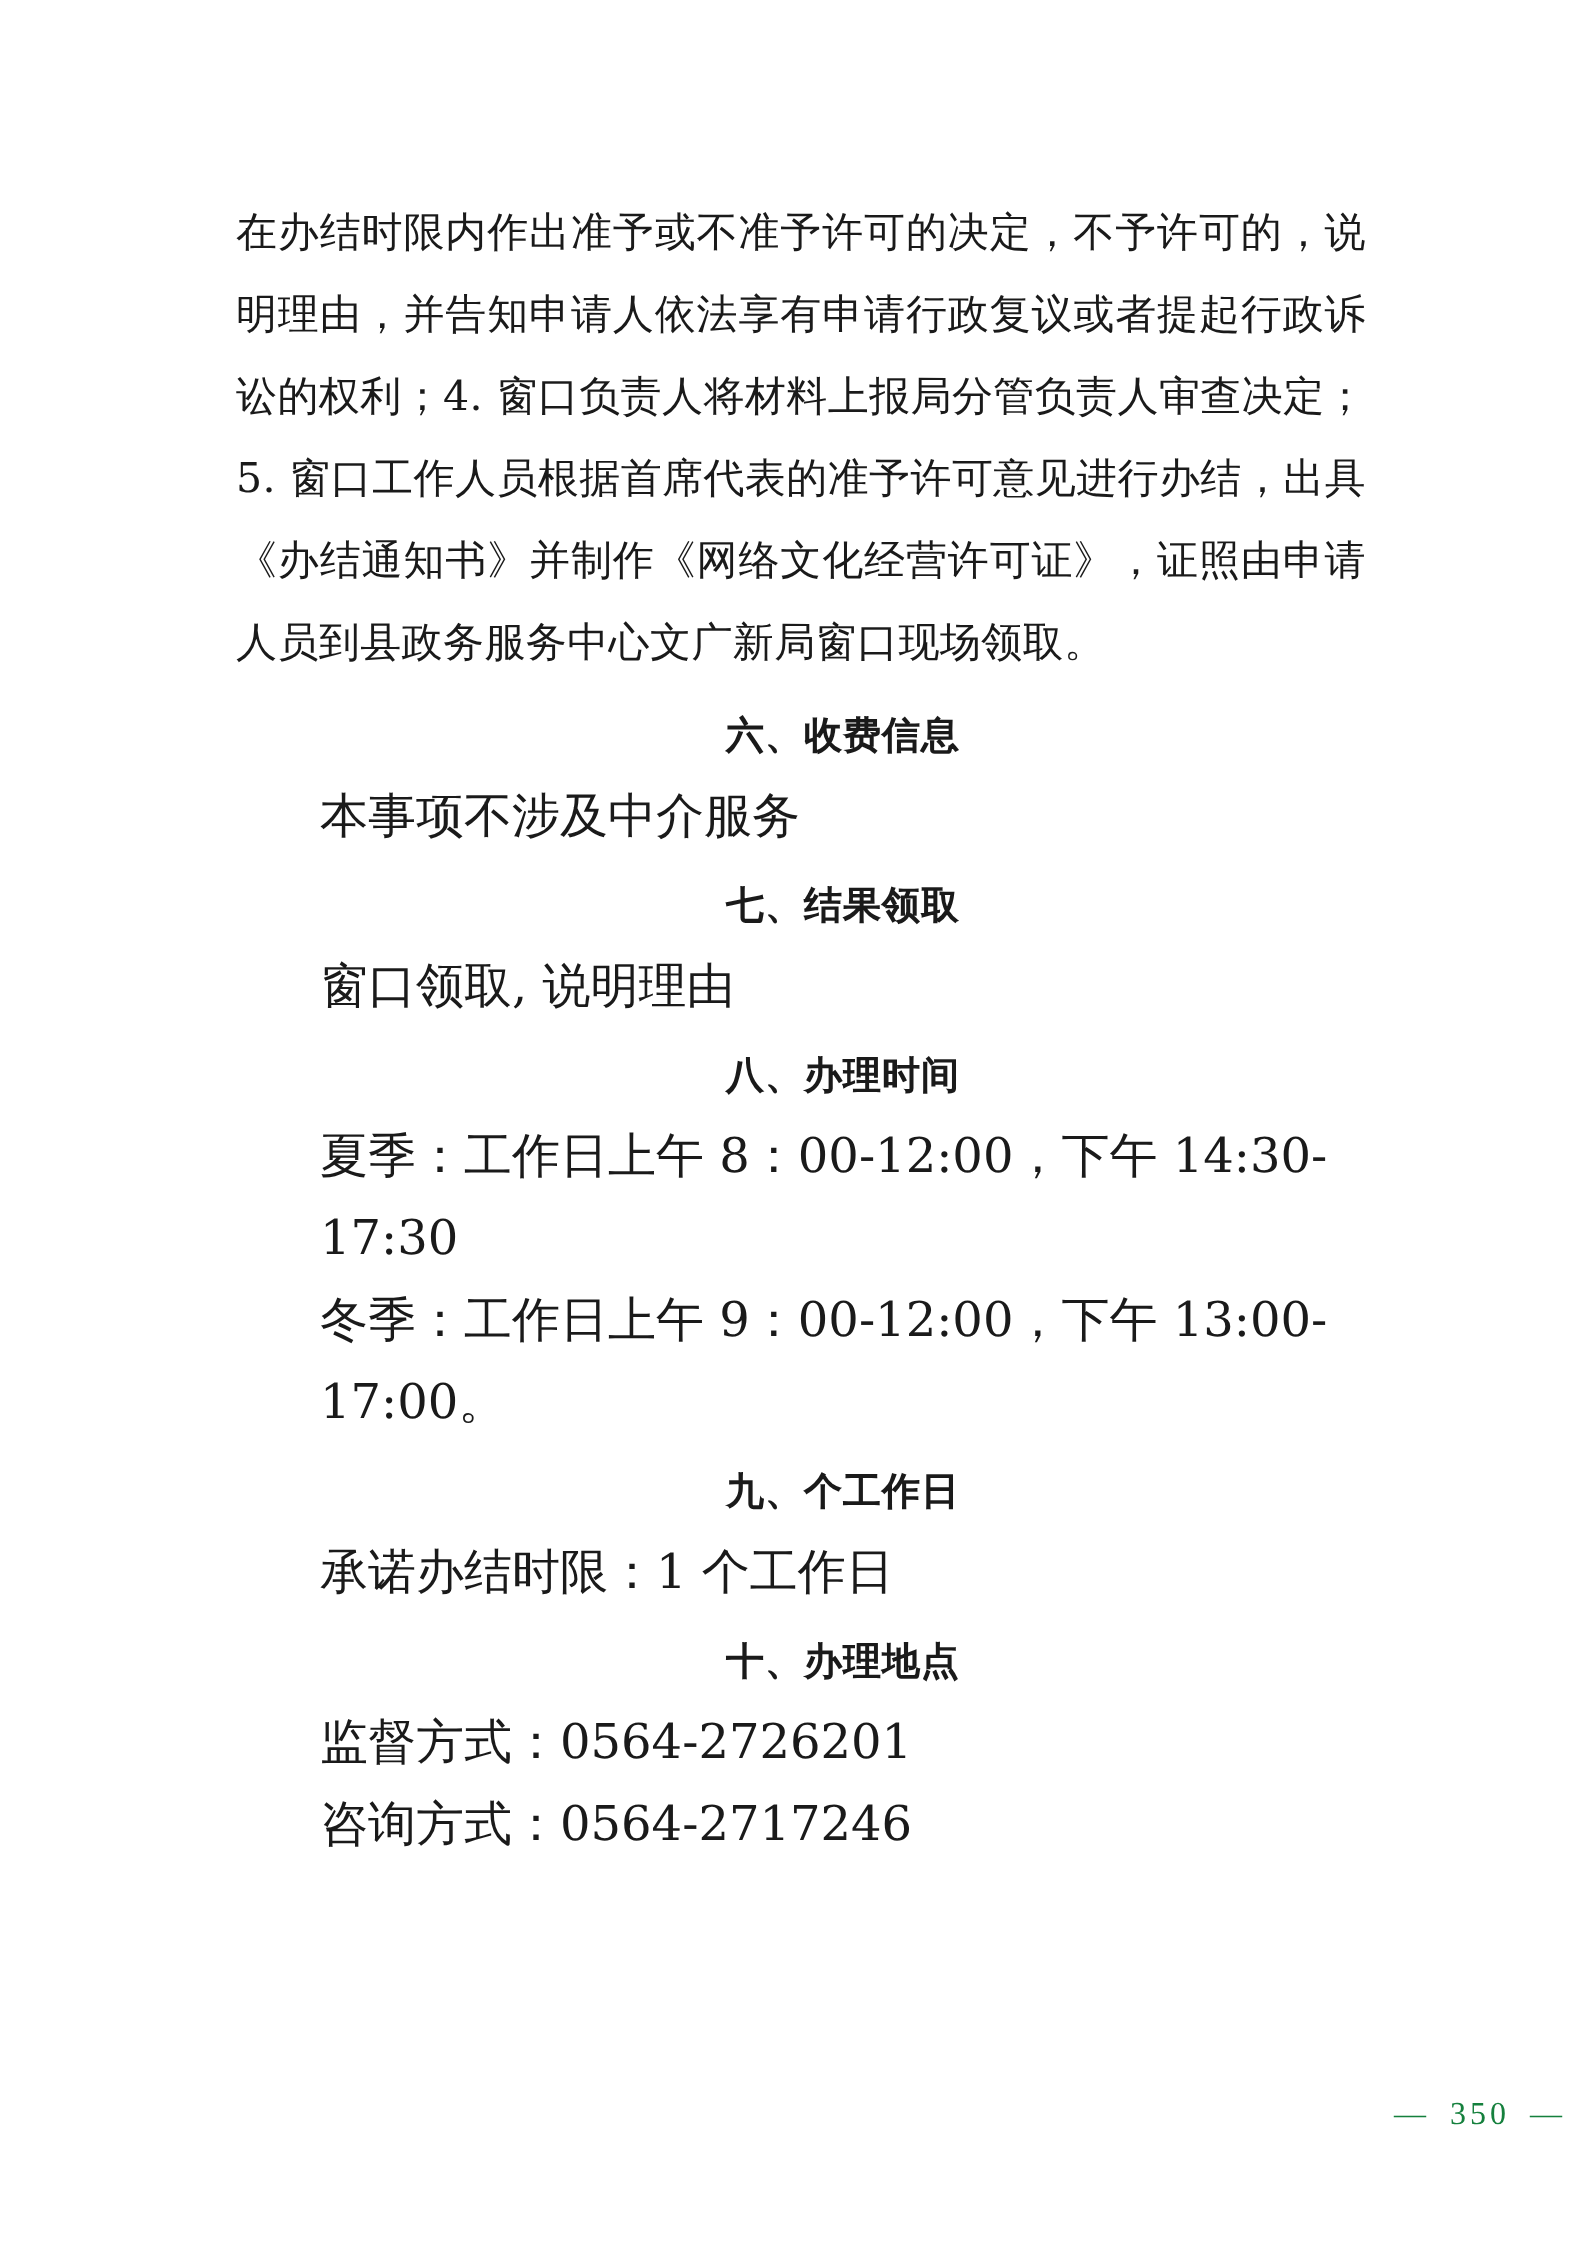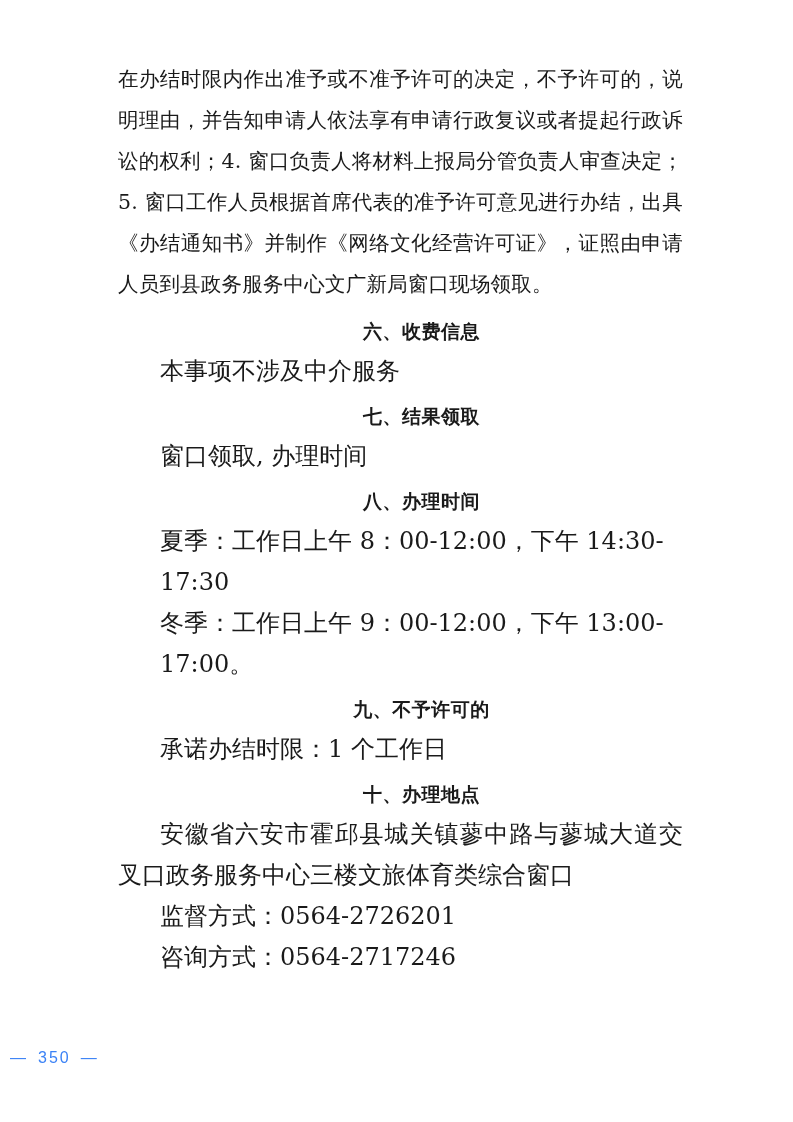--- a/index.html
+++ b/index.html
@@ -14,21 +14,21 @@
     color: #1a1a1a;
     position: relative;
     overflow: hidden;
   }
   .page {
     position: absolute;
     left: 0; top: 0;
     width: 793px;
     height: 1122px;
     box-sizing: border-box;
-    padding: 59px 110px 40px 118px;
+    padding: 96px 110px 40px 118px;
   }
   .body-text {
     font-size: 20.5px;
     line-height: 41px;
     text-align: justify;
     text-justify: inter-ideograph;
     letter-spacing: 0.2px;
   }
   .para-intro {
     margin: 0 0 6px 0;
@@ -57,62 +57,61 @@
     padding-left: 0;
     text-indent: 42px;
     text-align: justify;
     text-justify: inter-ideograph;
   }
   .page-number {
     position: absolute;
     left: 0;
     right: 0;
     bottom: 55px;
-    text-align: left;
-    font-family: Liberation Sans, sans-serif;
+    text-align: right;
+    font-family: Liberation Serif, serif;
     font-size: 16px;
     letter-spacing: 2px;
-    color: #3b82f6;
+    color: #15803d;
   }
   .pn-dash {
     display: inline-block;
     margin: 0 10px;
   }
 </style>
 </head>
 <body>
 
 <div class="page">
 
   <p class="body-text para-intro">在办结时限内作出准予或不准予许可的决定，不予许可的，说明理由，并告知申请人依法享有申请行政复议或者提起行政诉讼的权利；4. 窗口负责人将材料上报局分管负责人审查决定；5. 窗口工作人员根据首席代表的准予许可意见进行办结，出具《办结通知书》并制作《网络文化经营许可证》，证照由申请人员到县政务服务中心文广新局窗口现场领取。</p>
 
   <div class="section">
     <h2 class="section-heading">六、收费信息</h2>
     <p class="section-body">本事项不涉及中介服务</p>
   </div>
 
   <div class="section">
     <h2 class="section-heading">七、结果领取</h2>
-    <p class="section-body">窗口领取, 办理时间</p>
+    <p class="section-body">窗口领取, 说明理由</p>
   </div>
 
   <div class="section">
     <h2 class="section-heading">八、办理时间</h2>
     <p class="section-body">夏季：工作日上午 8：00-12:00，下午 14:30-17:30</p>
     <p class="section-body">冬季：工作日上午 9：00-12:00，下午 13:00-17:00。</p>
   </div>
 
   <div class="section">
-    <h2 class="section-heading">九、不予许可的</h2>
+    <h2 class="section-heading">九、个工作日</h2>
     <p class="section-body">承诺办结时限：1 个工作日</p>
   </div>
 
   <div class="section">
     <h2 class="section-heading">十、办理地点</h2>
-    <p class="section-body indent-first">安徽省六安市霍邱县城关镇蓼中路与蓼城大道交叉口政务服务中心三楼文旅体育类综合窗口</p>
   </div>
 
   <div class="section">
     <p class="section-body">监督方式：0564-2726201</p>
     <p class="section-body">咨询方式：0564-2717246</p>
   </div>
 
   <div class="page-number">
     <span class="pn-dash">—</span><span>350</span><span class="pn-dash">—</span>
   </div>

